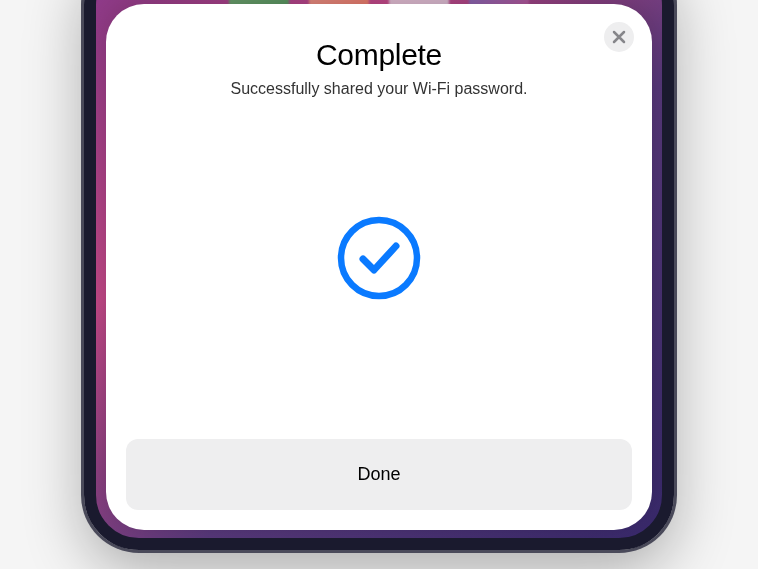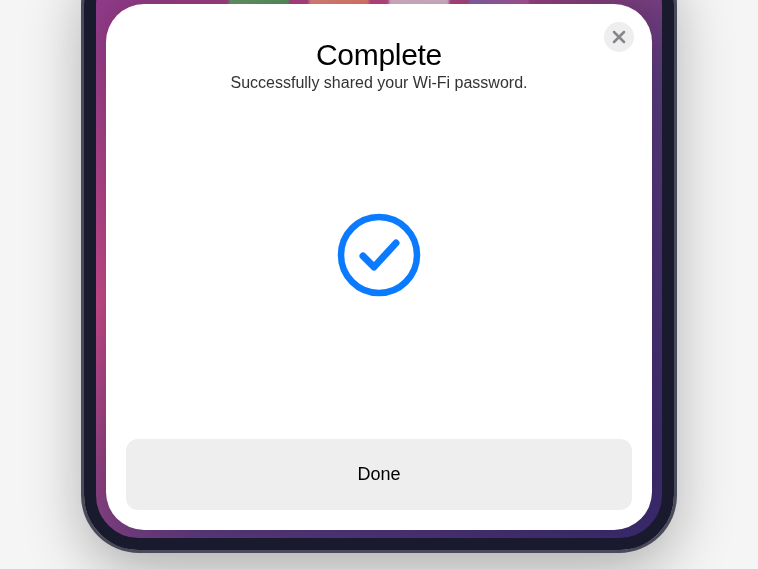--- a/index.html
+++ b/index.html
@@ -95,21 +95,21 @@
       font-size: 30px;
       font-weight: 400;
       color: #000000;
       margin-top: 10px;
       letter-spacing: -0.3px;
     }
     
     .subtitle {
       font-size: 16px;
       color: #333333;
-      margin-top: 2px;
+      margin-top: 8px;
       font-weight: 400;
     }
     
     .checkmark-container {
       flex: 1;
       display: flex;
       align-items: center;
       justify-content: center;
       margin-top: -20px;
     }

